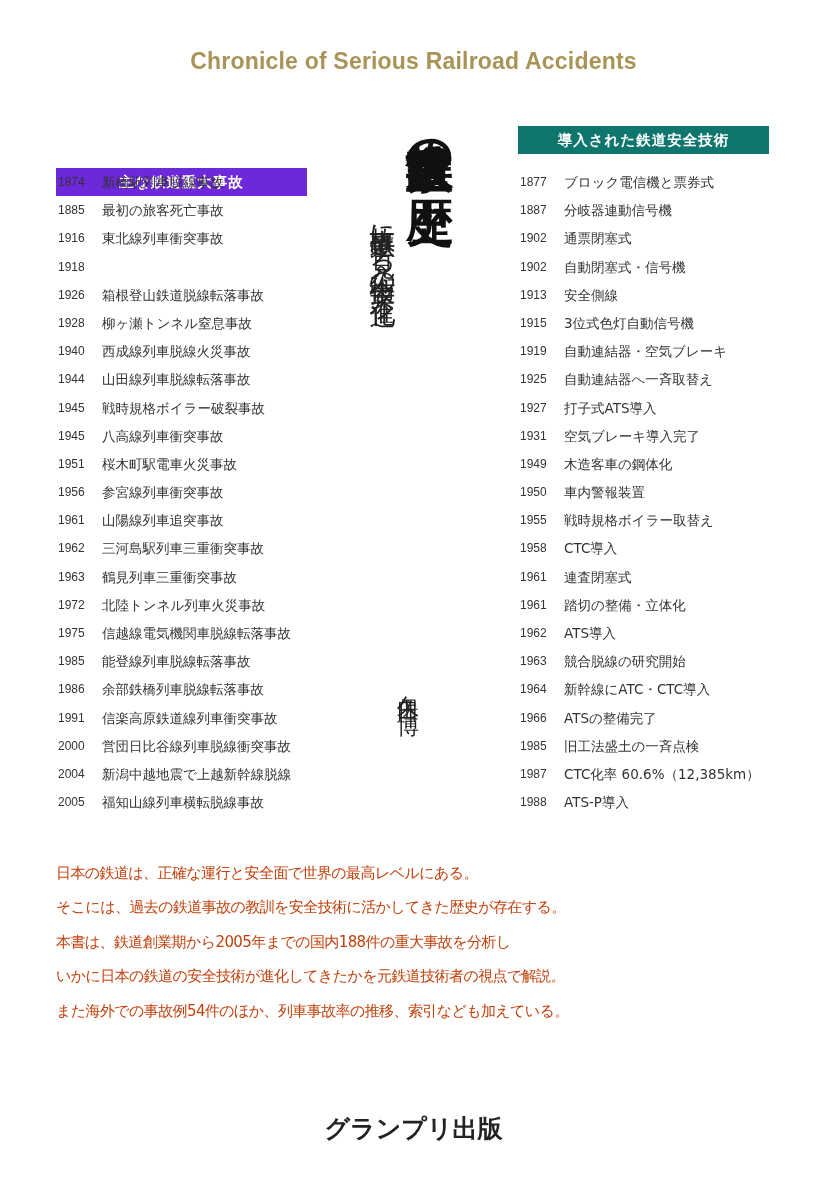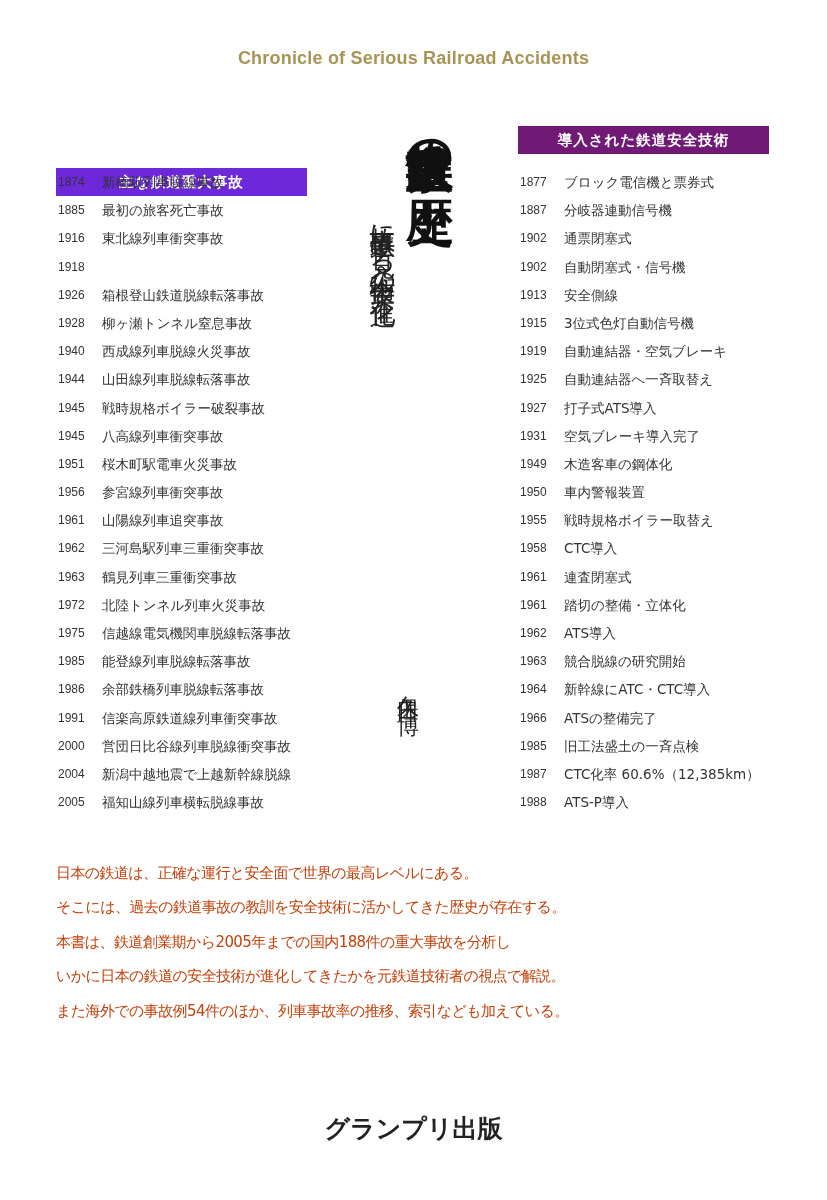--- a/index.html
+++ b/index.html
@@ -1,31 +1,31 @@
 <!DOCTYPE html>
 <html><head>
 <meta charset="utf-8">
 <style>
   * { box-sizing: border-box; margin: 0; padding: 0; }
   html, body { width: 827px; height: 1200px; background: #ffffff; overflow: hidden; }
   body { position: relative; font-family: "DejaVu Sans", "Liberation Sans", sans-serif; color: #222; }
 
   .en-title {
     position: absolute; left: 0; top: 48px; width: 827px; text-align: center;
-    font-family: "Liberation Sans", sans-serif; font-weight: bold; font-size: 18px;
+    font-family: "Liberation Sans", sans-serif; font-weight: bold; font-size: 23px;
     color: #a89456; letter-spacing: 0.2px;
   }
 
   .col-header {
     position: absolute; top: 126px; height: 28px; width: 251px;
     color: #fff; font-size: 14.5px; font-weight: bold; text-align: center;
     line-height: 28px; letter-spacing: 1px;
   }
   .col-header.red { left: 56px; background: #6d28d9; margin-top: 42px; }
-  .col-header.blue { left: 518px; background: #701a75; }
+  .col-header.blue { left: 518px; background: #0f766e; }
 
   .list { position: absolute; top: 168px; list-style: none; }
   .list.left { left: 58px; }
   .list.right { left: 520px; }
   .list li {
     height: 28.2px; line-height: 28.2px; font-size: 13.5px; color: #333;
     white-space: nowrap; display: flex;
   }
   .list li .year { width: 44px; font-family: "Liberation Sans", sans-serif; font-size: 12px; }
   .list li .desc { }

